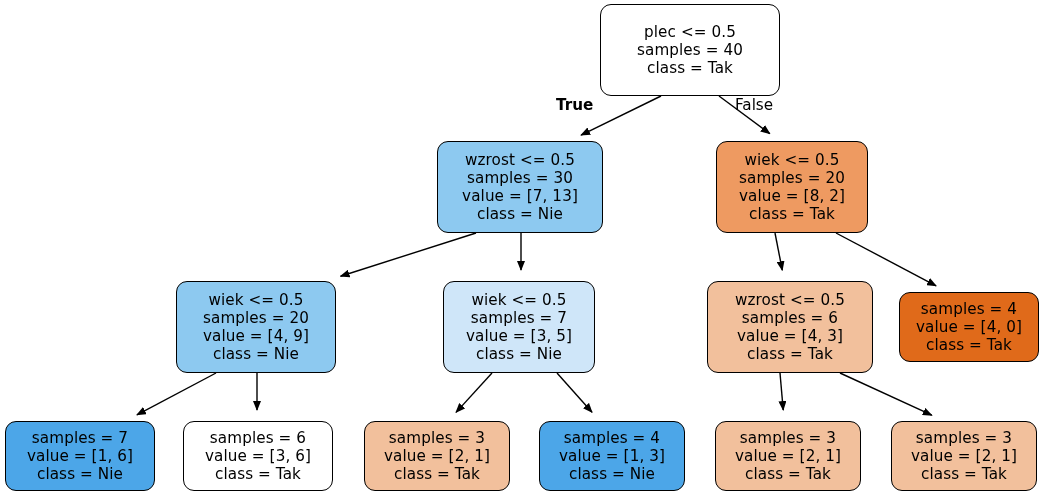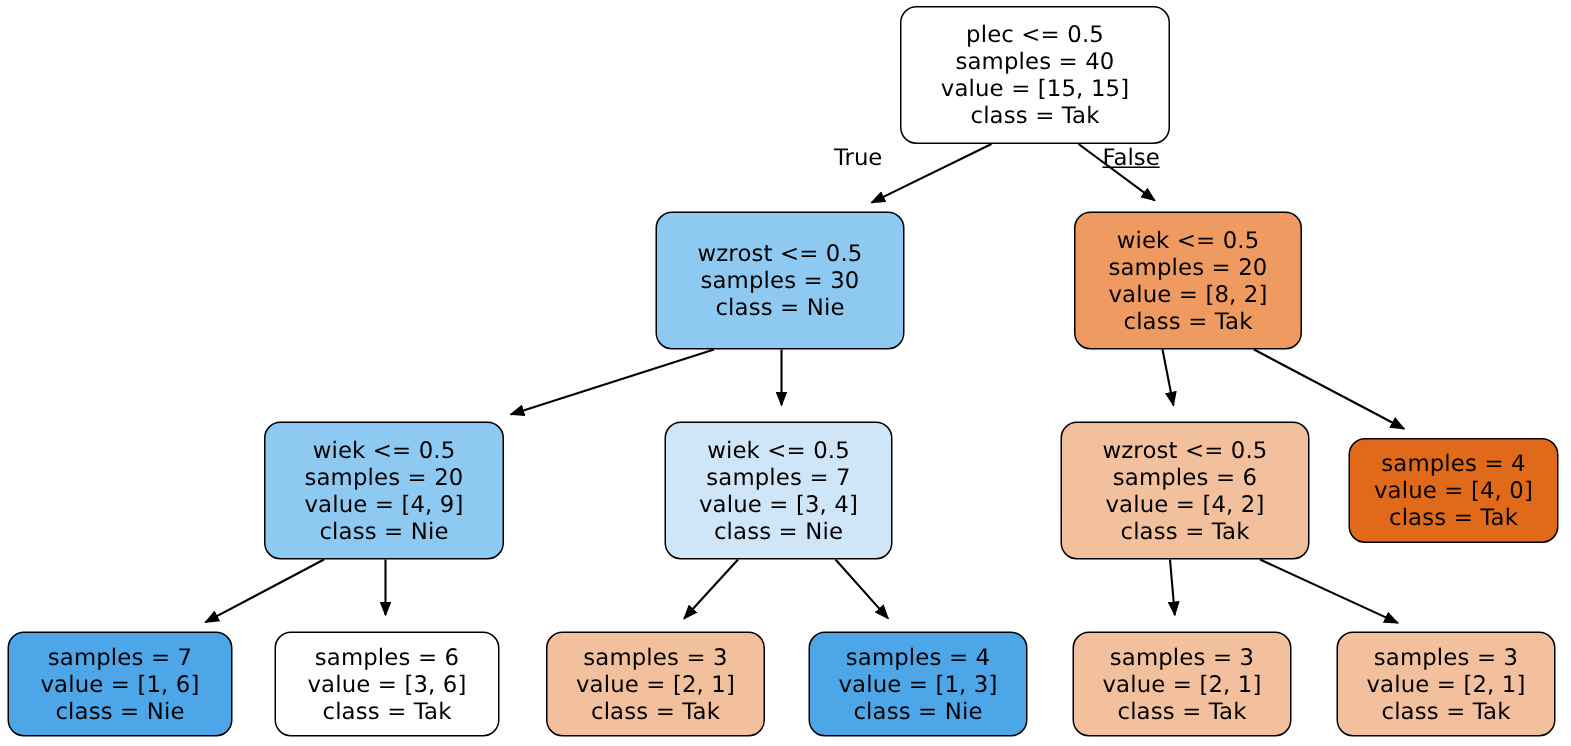--- a/index.html
+++ b/index.html
@@ -76,50 +76,50 @@
         <line x1="557" y1="373" x2="592.01166527721" y2="412.2813805549185" stroke="#000000" stroke-width="1.4" marker-end="url(#arrowhead)"></line>
         <line x1="780" y1="373" x2="783.2203334527164" y2="410.03383470623885" stroke="#000000" stroke-width="1.4" marker-end="url(#arrowhead)"></line>
         <line x1="840" y1="373" x2="931.8235859258929" y2="415.2388495259107" stroke="#000000" stroke-width="1.4" marker-end="url(#arrowhead)"></line>
       </g>
   </svg>
 
   <div id="node-group">
       <div class="tree-node" style="left: 600px; top: 4px; width: 180px; height: 92px; background: rgb(255, 255, 255);">
         <span class="node-line">plec &lt;= 0.5</span>
         <span class="node-line">samples = 40</span>
-        <span class="node-line">value = [15, 15]</span>
         <span class="node-line">class = Tak</span>
       </div>
       <div class="tree-node" style="left: 437px; top: 141px; width: 166px; height: 92px; background: rgb(141, 201, 240);">
         <span class="node-line">wzrost &lt;= 0.5</span>
         <span class="node-line">samples = 30</span>
+        <span class="node-line">value = [7, 13]</span>
         <span class="node-line">class = Nie</span>
       </div>
       <div class="tree-node" style="left: 716px; top: 141px; width: 152px; height: 92px; background: rgb(238, 154, 97);">
         <span class="node-line">wiek &lt;= 0.5</span>
         <span class="node-line">samples = 20</span>
         <span class="node-line">value = [8, 2]</span>
         <span class="node-line">class = Tak</span>
       </div>
       <div class="tree-node" style="left: 176px; top: 281px; width: 160px; height: 92px; background: rgb(141, 201, 240);">
         <span class="node-line">wiek &lt;= 0.5</span>
         <span class="node-line">samples = 20</span>
         <span class="node-line">value = [4, 9]</span>
         <span class="node-line">class = Nie</span>
       </div>
       <div class="tree-node" style="left: 443px; top: 281px; width: 152px; height: 92px; background: rgb(207, 230, 249);">
         <span class="node-line">wiek &lt;= 0.5</span>
         <span class="node-line">samples = 7</span>
-        <span class="node-line">value = [3, 4]</span>
+        <span class="node-line">value = [3, 5]</span>
         <span class="node-line">class = Nie</span>
       </div>
       <div class="tree-node" style="left: 707px; top: 281px; width: 166px; height: 92px; background: rgb(242, 192, 156);">
         <span class="node-line">wzrost &lt;= 0.5</span>
         <span class="node-line">samples = 6</span>
-        <span class="node-line">value = [4, 2]</span>
+        <span class="node-line">value = [4, 3]</span>
         <span class="node-line">class = Tak</span>
       </div>
       <div class="tree-node" style="left: 899px; top: 292px; width: 140px; height: 70px; background: rgb(224, 106, 26);">
         <span class="node-line">samples = 4</span>
         <span class="node-line">value = [4, 0]</span>
         <span class="node-line">class = Tak</span>
       </div>
       <div class="tree-node" style="left: 5px; top: 421px; width: 150px; height: 70px; background: rgb(76, 166, 232);">
         <span class="node-line">samples = 7</span>
         <span class="node-line">value = [1, 6]</span>
@@ -145,17 +145,17 @@
         <span class="node-line">value = [2, 1]</span>
         <span class="node-line">class = Tak</span>
       </div>
       <div class="tree-node" style="left: 891px; top: 421px; width: 146px; height: 70px; background: rgb(242, 192, 156);">
         <span class="node-line">samples = 3</span>
         <span class="node-line">value = [2, 1]</span>
         <span class="node-line">class = Tak</span>
       </div>
     </div>
   <div id="label-group">
-      <div class="branch-label" style="left: 556px; top: 97px;">True</div>
-      <div class="branch-label" style="left: 735px; top: 97px; text-decoration: underline;">False</div>
+      <div class="branch-label" style="left: 556px; top: 97px; font-weight: bold;">True</div>
+      <div class="branch-label" style="left: 735px; top: 97px;">False</div>
     </div>
 
 </div>
 
 </body></html>

